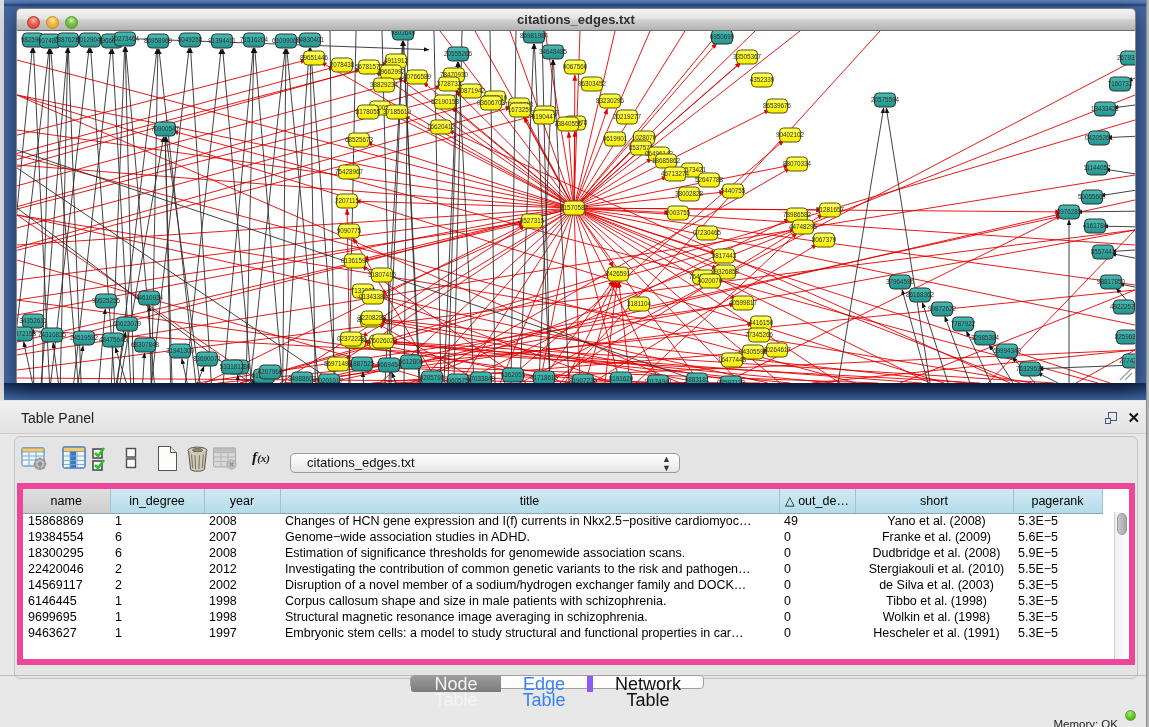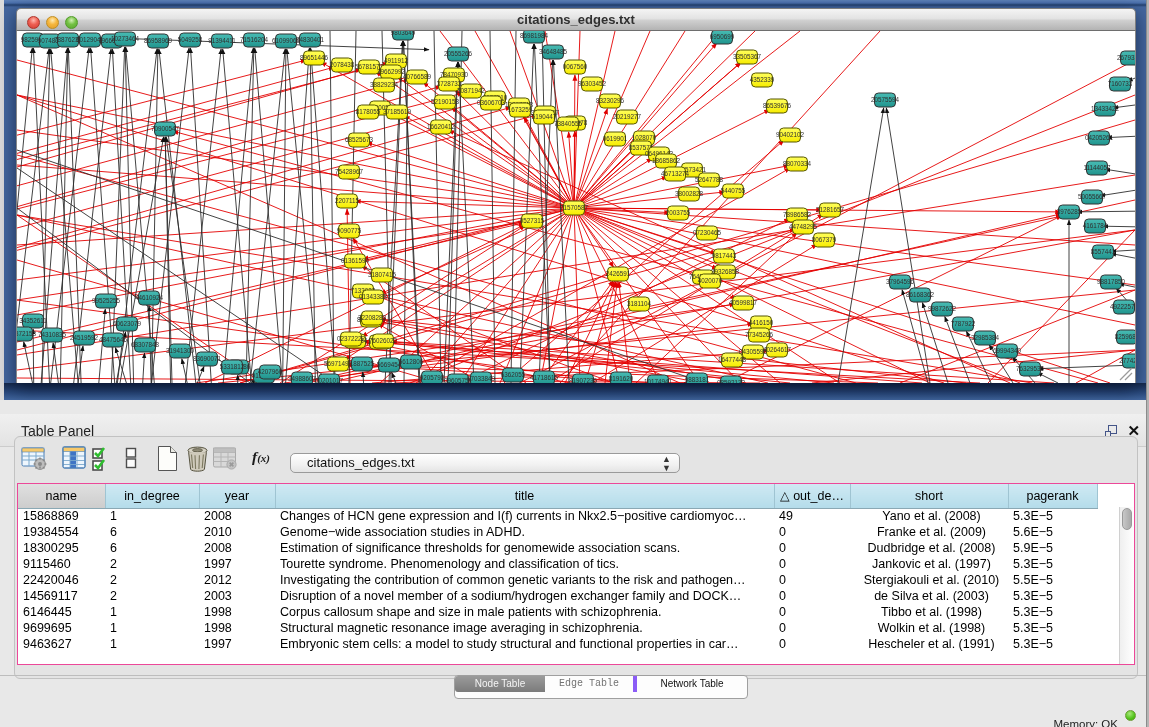--- a/index.html
+++ b/index.html
@@ -23,55 +23,55 @@
 .tl.r { left:10px;  background:radial-gradient(circle at 50% 30%, #ffb8ae 0%, #ee5f52 45%, #d03b30 100%); border:0.5px solid #b0352b; }
 .tl.y { left:29px; background:radial-gradient(circle at 50% 30%, #ffeab2 0%, #f6b63c 45%, #df9b27 100%); border:0.5px solid #c08e24; }
 .tl.g { left:48px; background:radial-gradient(circle at 50% 30%, #d2f0b4 0%, #74c143 45%, #58a52c 100%); border:0.5px solid #529c2a; }
 #canvas { position:absolute; left:0; top:23px; width:1120px; height:352px; background:#fff;
   border-left:1px solid #888; border-right:1px solid #888; overflow:hidden; }
 #canvas svg { position:absolute; left:0; top:0; }
 
 
 #tpanel { position:absolute; left:0; top:400px; width:1149px; height:327px; background:#e8e8e8; }
 #tphead { position:absolute; left:0; top:1px; width:1149px; height:33px;
-  background:linear-gradient(#f0f0f0,#e3e3e3); border-bottom:1px solid #cccccc;margin-top:13px; }
+  background:linear-gradient(#f0f0f0,#e3e3e3); border-bottom:1px solid #cccccc; }
 #tphead .lbl { position:absolute; left:21px; top:9px; font-size:14px; color:#222; }
 #tphead .float { position:absolute; right:32px; top:11px; width:12px; height:12px; }
 #tphead .close { position:absolute; right:9px; top:8px; font-size:15px; font-weight:bold; color:#111; }
 
 #panel { position:absolute; left:14px; top:36px; width:1124px; height:243px; background:#e4e4e4;
   border:1px solid #c2c2c2; border-radius:6px; }
 
 
 #toolbar { position:absolute; left:6px; top:8px; height:34px; width:1110px;text-decoration:underline; }
 .tbi { position:absolute; top:0; }
 #combo { position:absolute; left:269px; top:8px; width:390px; height:20px; border:1px solid #9a9a9a; border-radius:5px;
   background:linear-gradient(#ffffff,#f1f1f1 60%,#e4e4e4); font-size:13px; color:#111; line-height:18px; padding-left:16px; }
 #combo .arr { position:absolute; right:8px; top:1px; font-size:9px; color:#333; line-height:9px; text-align:center; }
 
 
-#tbl { position:absolute; left:2px; top:46px; width:1118px; height:182px; background:#fff; border:1px solid #ec4899; overflow:hidden; }
+#tbl { position:absolute; left:2px; top:46px; width:1118px; height:182px; background:#fff; border:6px solid #ec4899; overflow:hidden; }
 table { border-collapse:collapse; table-layout:fixed; width:1079px; font-size:12.5px; }
 th { height:24px; background:linear-gradient(#cfe9f3,#b4dcea); border-right:1px solid #9fc4d2; border-bottom:1px solid #8aa8b4;
   font-weight:normal; color:#000; text-align:center; overflow:hidden; white-space:nowrap; }
 th.first { background:linear-gradient(#e0e0e0,#cdcdcd); }
 td { height:16px; padding:0 0 0 5px; color:#000; overflow:hidden; white-space:nowrap; }
 .c0 { width:87px; } .c1 { width:94px; } .c2 { width:76px; } .c3 { width:499px; }
 .c4 { width:76px; } .c5 { width:158px; text-align:center;margin-left:24px; } .c6 { width:89px; }
 #scr { position:absolute; right:0; top:23px; width:15px; height:157px; background:linear-gradient(90deg,#efefef,#ffffff); border-left:1px solid #d0d0d0; }
 #scr .thumb { position:absolute; left:2px; top:1px; width:10px; height:22px; border-radius:6px;
   background:linear-gradient(90deg,#c8c8c8,#a8a8a8); border:1px solid #999; }
 
 
 #tabline { position:absolute; left:0; top:275px; width:1149px; height:1px; background:#bdbdbd; }
-#tabs { position:absolute; left:454px; top:275px; width:294px; height:24px; border:1px solid #9f9f9f; border-radius:4px;
-  background:#fdfdfd; font-size:10px; line-height:16px; text-align:center; }
+#tabs { position:absolute; left:410px; top:275px; width:294px; height:14px; border:1px solid #9f9f9f; border-radius:4px;
+  background:#fdfdfd; font-size:18px; line-height:16px; text-align:center; }
 #tabs .seg { position:absolute; top:0; height:16px; }
 #tabs .sel { left:0; width:90px; background:linear-gradient(#9b9b9b,#7b7b7b); color:#f4f4f4; border-radius:3px 0 0 3px; }
-#tabs .s2 { left:90px; width:92px; color:#737373; border-right:4px solid #8b5cf6;font-family:Liberation Mono, monospace; }
+#tabs .s2 { left:90px; width:92px; color:#3b82f6; border-right:6px solid #8b5cf6; }
 #tabs .s3 { left:182px; width:110px; color:#111; }
 
 #status { position:absolute; left:0; top:304px; width:1149px; height:27px; }
 #status .m { position:absolute; right:31px; top:14px; font-size:11.5px; color:#222; }
 #status .dot { position:absolute; right:13px; top:6px; width:11px; height:11px; border-radius:50%;
   background:radial-gradient(circle at 40% 30%, #a9e77b, #52c41a 60%, #3da00e); border:1px solid #6a9c35; }
 </style></head>
 <body>
 <div id="desk">
   <div class="blue"></div>
@@ -727,57 +727,48 @@
               <td class="c1">1</td>
               <td class="c2">2008</td>
               <td class="c3">Changes of HCN gene expression and I(f) currents in Nkx2.5−positive cardiomyoc…</td>
               <td class="c4">49</td>
               <td class="c5">Yano et al. (2008)</td>
               <td class="c6">5.3E−5</td>
             </tr>
             <tr>
               <td class="c0">19384554</td>
               <td class="c1">6</td>
-              <td class="c2">2010</td>
+              <td class="c2">2007</td>
               <td class="c3">Genome−wide association studies in ADHD.</td>
               <td class="c4">0</td>
               <td class="c5">Franke et al. (2009)</td>
               <td class="c6">5.6E−5</td>
             </tr>
             <tr>
               <td class="c0">18300295</td>
               <td class="c1">6</td>
               <td class="c2">2008</td>
               <td class="c3">Estimation of significance thresholds for genomewide association scans.</td>
               <td class="c4">0</td>
               <td class="c5">Dudbridge et al. (2008)</td>
               <td class="c6">5.9E−5</td>
             </tr>
             <tr>
-              <td class="c0">9115460</td>
-              <td class="c1">2</td>
-              <td class="c2">1997</td>
-              <td class="c3">Tourette syndrome. Phenomenology and classification of tics.</td>
-              <td class="c4">0</td>
-              <td class="c5">Jankovic et al. (1997)</td>
-              <td class="c6">5.3E−5</td>
-            </tr>
-            <tr>
               <td class="c0">22420046</td>
               <td class="c1">2</td>
               <td class="c2">2012</td>
               <td class="c3">Investigating the contribution of common genetic variants to the risk and pathogen…</td>
               <td class="c4">0</td>
               <td class="c5">Stergiakouli et al. (2010)</td>
               <td class="c6">5.5E−5</td>
             </tr>
             <tr>
               <td class="c0">14569117</td>
               <td class="c1">2</td>
-              <td class="c2">2003</td>
+              <td class="c2">2002</td>
               <td class="c3">Disruption of a novel member of a sodium/hydrogen exchanger family and DOCK…</td>
               <td class="c4">0</td>
               <td class="c5">de Silva et al. (2003)</td>
               <td class="c6">5.3E−5</td>
             </tr>
             <tr>
               <td class="c0">6146445</td>
               <td class="c1">1</td>
               <td class="c2">1998</td>
               <td class="c3">Corpus callosum shape and size in male patients with schizophrenia.</td>

